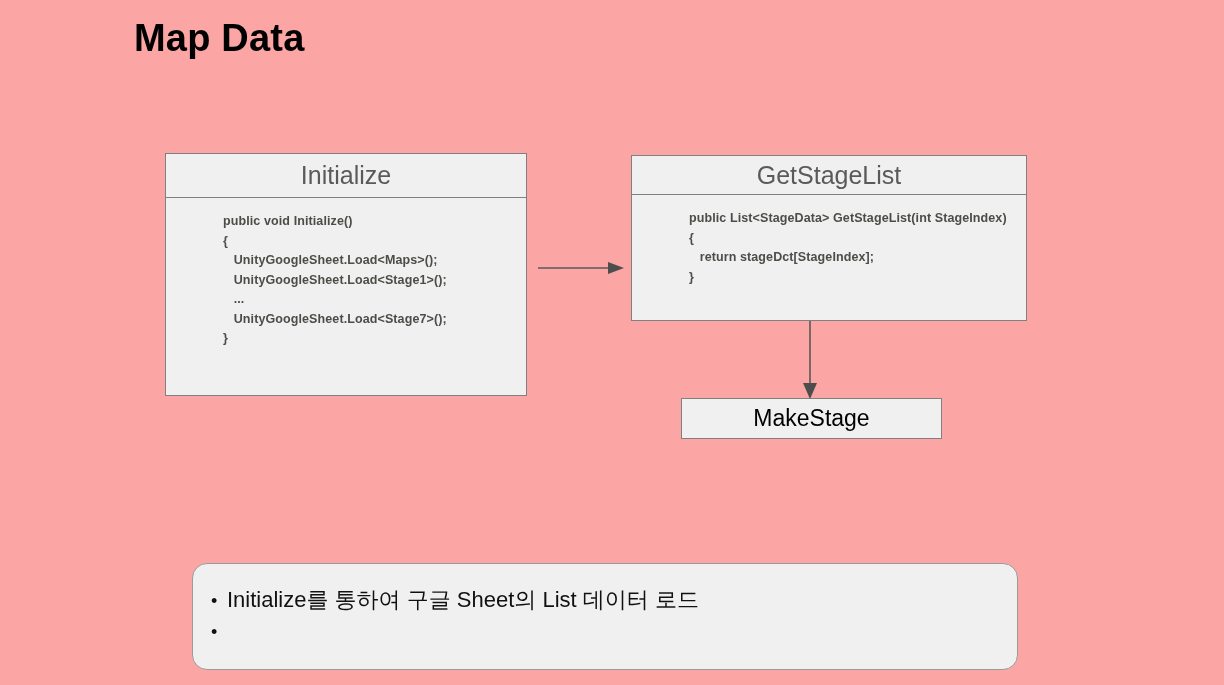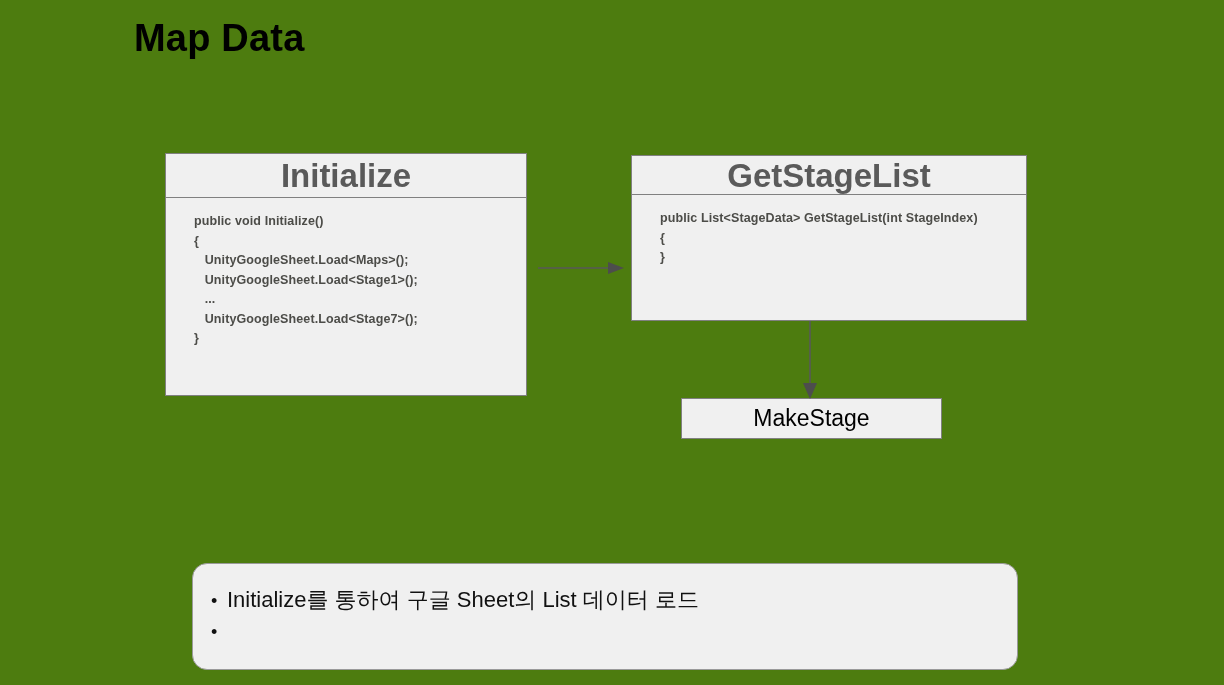--- a/index.html
+++ b/index.html
@@ -13,21 +13,21 @@
     font-family: "Liberation Sans", sans-serif;
     overflow: hidden;
     position: relative;
   }
   #slide {
     position: absolute;
     left: 0;
     top: 0;
     width: 1224px;
     height: 685px;
-    background: #4d7c0f;
+    background: #fca5a5;
   }
 
   
   .slide-title {
     position: absolute;
     left: 134px;
     top: 16px;
     font-size: 38px;
     font-weight: bold;
     color: #000000;
@@ -45,29 +45,30 @@
   }
   .class-box .box-header {
     height: 44px;
     border-bottom: 1px solid #808080;
     display: flex;
     align-items: center;
     justify-content: center;
     box-sizing: border-box;
   }
   .class-box .box-header-label {
-    font-size: 33px;
+    font-size: 25px;
     color: #5a5a5a;
-    font-weight: bold;
+    font-weight: normal;
     line-height: 1;
     white-space: nowrap;
   }
   .class-box .box-body {
     padding: 14px 12px 10px 28px;
     box-sizing: border-box;
+    margin-left: 29px;
   }
   .code-line {
     font-family: "Liberation Sans", sans-serif;
     font-size: 12.5px;
     font-weight: bold;
     color: #4c4c48;
     line-height: 19.5px;
     white-space: pre;
     letter-spacing: 0.1px;
   }
@@ -177,20 +178,21 @@
     </div>
   </div>
 
   <div class="class-box" id="box-getstagelist">
     <div class="box-header">
       <span class="box-header-label">GetStageList</span>
     </div>
     <div class="box-body">
       <div class="code-line">public List&lt;StageData&gt; GetStageList(int StageIndex)</div>
       <div class="code-line">{</div>
+      <div class="code-line">   return stageDct[StageIndex];</div>
       <div class="code-line">}</div>
     </div>
   </div>
 
   <div class="plain-box" id="box-makestage">
     <span class="plain-box-label">MakeStage</span>
   </div>
 
   <div class="arrow" id="arrow-initialize-to-getstagelist">
     <svg width="86" height="28" viewBox="0 0 86 28" xmlns="http://www.w3.org/2000/svg">

